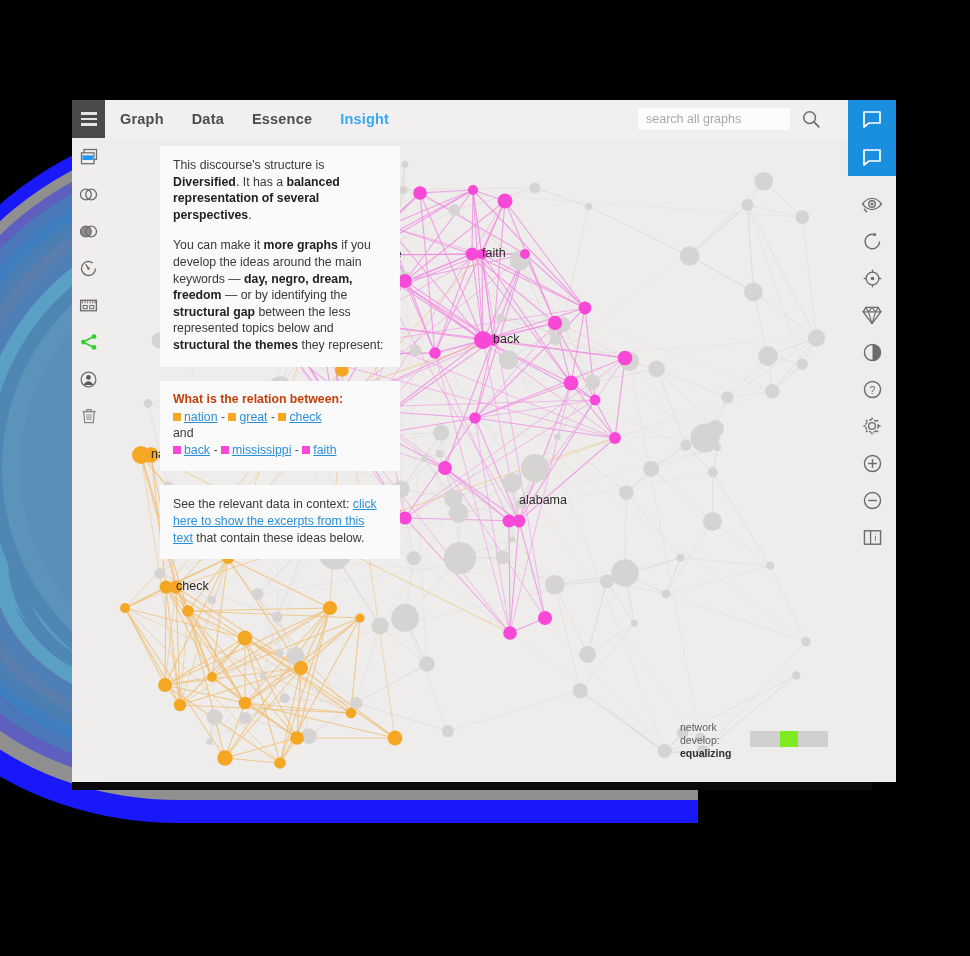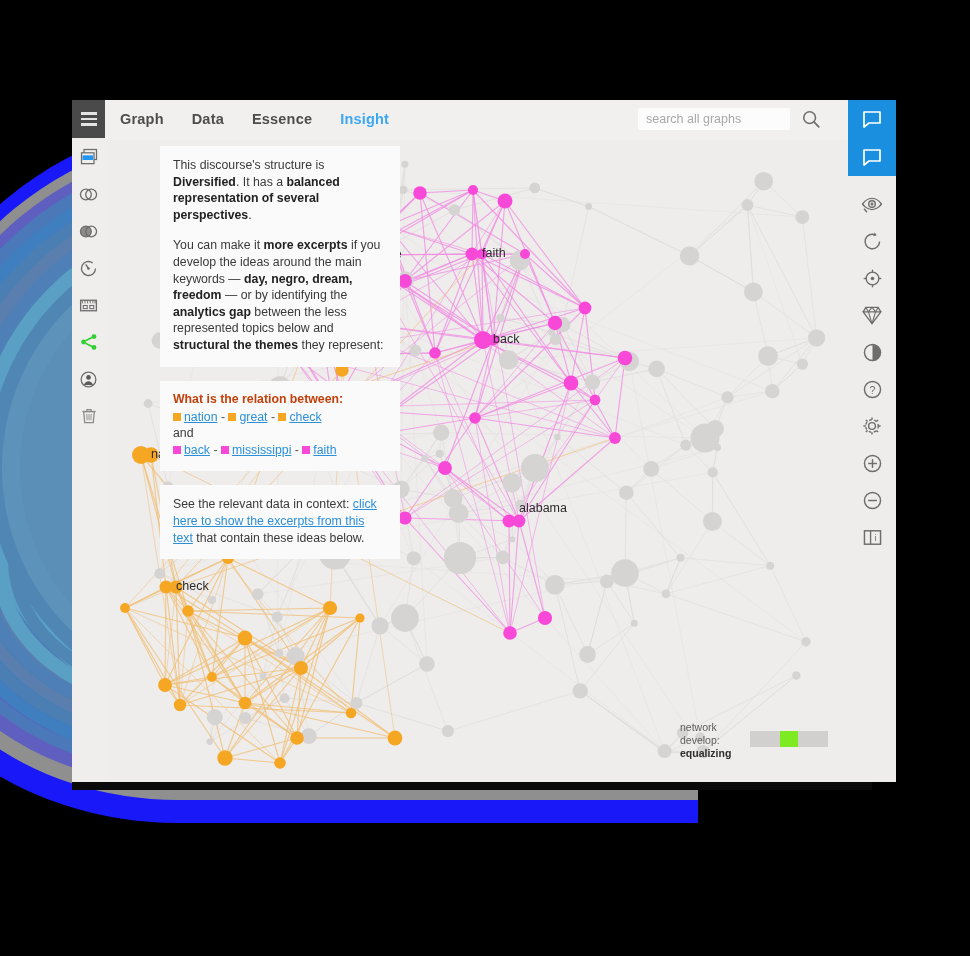--- a/index.html
+++ b/index.html
@@ -888,34 +888,34 @@
             <circle cx="237.0" cy="232.0" r="6.7"></circle>
             <circle cx="36.0" cy="317.0" r="9.0"></circle>
             <circle cx="61.0" cy="449.0" r="6.5"></circle>
           </g>
       </svg>
       <div id="labels">
           <div class="nodelabel" style="left: 258px; top: 109px; margin-left: 11px;">hope</div>
           <div class="nodelabel" style="left: 377px; top: 108px;">faith</div>
           <div class="nodelabel" style="left: 388px; top: 194px;">back</div>
           <div class="nodelabel" style="left: 197px; top: 209px;">mississippi</div>
-          <div class="nodelabel" style="left: 414px; top: 363px;">alabama</div>
+          <div class="nodelabel" style="left: 414px; top: 355px;">alabama</div>
           <div class="nodelabel" style="left: 46px; top: 309px;">nation</div>
           <div class="nodelabel" style="left: 71px; top: 441px;">check</div>
         </div>
     </div>
 
     <div class="panels">
 
       <div class="panel">
         <p>
           <span>This discourse's structure is </span><b>Diversified</b><span>. It has a </span><b>balanced representation of several perspectives</b><span>.</span>
         </p>
         <p>
-          <span>You can make it </span><b>more excerpts</b><span> if you develop the ideas around the main keywords — </span><b>day, negro, dream, freedom</b><span> — or by identifying the </span><b>analytics gap</b><span> between the less represented topics below and </span><b>structural the themes</b><span> they represent:</span>
+          <span>You can make it </span><b>more graphs</b><span> if you develop the ideas around the main keywords — </span><b>day, negro, dream, freedom</b><span> — or by identifying the </span><b>structural gap</b><span> between the less represented topics below and </span><b>structural the themes</b><span> they represent:</span>
         </p>
       </div>
 
       <div class="panel">
         <span class="qtitle">What is the relation between:</span>
         <div class="kw" id="grpA"><span class="sw-o"></span><span class="lnk">nation</span><span class="dash"> - </span><span class="sw-o"></span><span class="lnk">great</span><span class="dash"> - </span><span class="sw-o"></span><span class="lnk">check</span></div>
         <div class="kw">and</div>
         <div class="kw" id="grpB"><span class="sw-p"></span><span class="lnk">back</span><span class="dash"> - </span><span class="sw-p"></span><span class="lnk">mississippi</span><span class="dash"> - </span><span class="sw-p"></span><span class="lnk">faith</span></div>
       </div>
 

